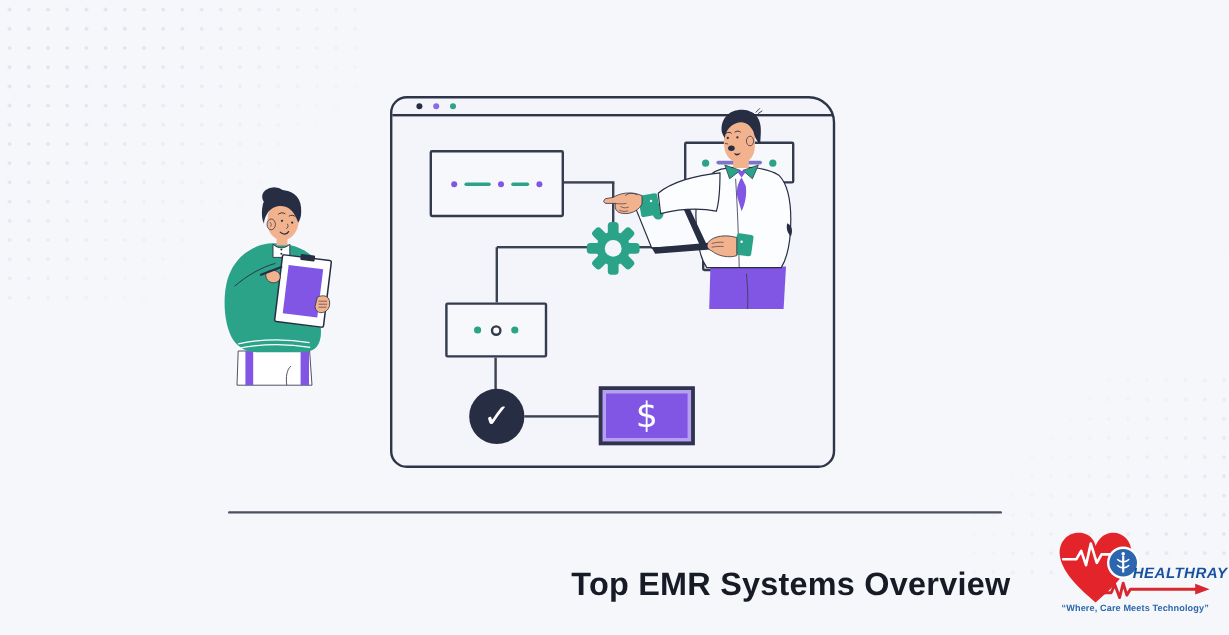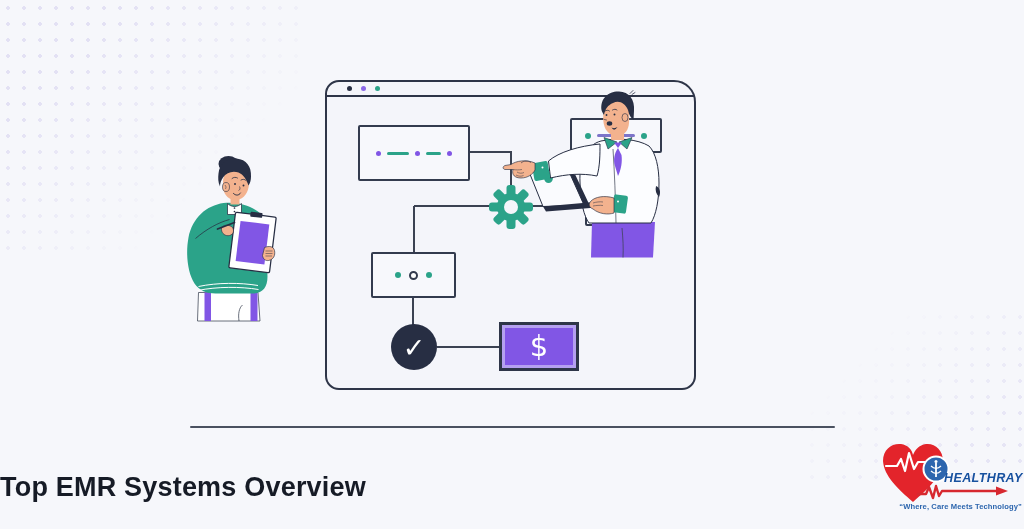--- a/index.html
+++ b/index.html
@@ -54,33 +54,33 @@
     position:absolute;left:499px;top:322px;width:80px;height:49px;box-sizing:border-box;
     background:var(--c-accent-purple,#8156E5);border:3px solid #2e3548;
     box-shadow:inset 0 0 0 3px #b5a0f0;
     display:flex;align-items:center;justify-content:center;
     color:#fff;font-family:"DejaVu Sans",sans-serif;font-size:29px;line-height:1;
   }
 
   .people-svg{position:absolute;}
 
   .caption{
-    position:absolute;left:0;top:472px;width:842px;text-align:left;
+    position:absolute;left:0;top:472px;width:842px;text-align:right;
     font-size:27px;font-weight:600;color:#161b26;letter-spacing:.2px;
   }
 
   
   .logo{position:absolute;left:870px;top:438px;width:152px;height:88px;}
   .logo svg{position:absolute;left:0;top:0;}
   .brand{
     position:absolute;left:74px;top:33px;font-size:12.5px;font-weight:bold;
     color:var(--c-logo-blue,#17519F);letter-spacing:.4px;font-style:italic;
   }
   .tagline{
-    position:absolute;left:0;top:64px;width:152px;text-align:right;
+    position:absolute;left:0;top:64px;width:152px;text-align:center;
     font-size:7.6px;font-weight:bold;color:#2d66ae;letter-spacing:.1px;
   }
 </style>
 </head>
 <body>
 
 <div class="stage">
 
   <div class="dots dots-tl"></div>
   <div class="dots dots-br"></div>

